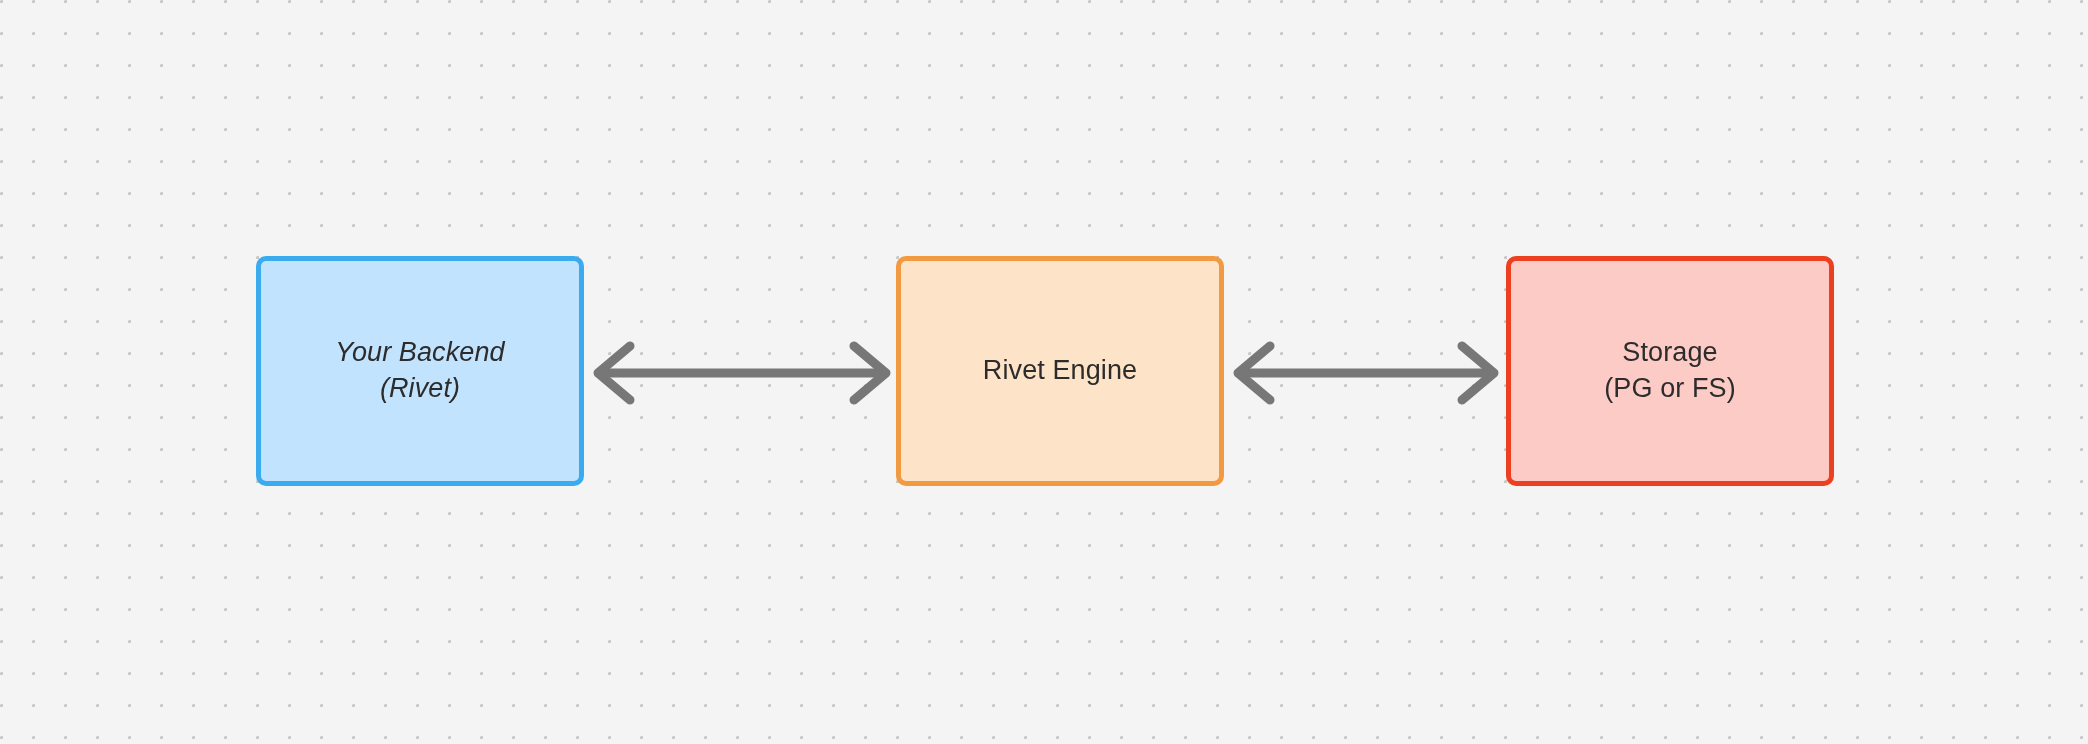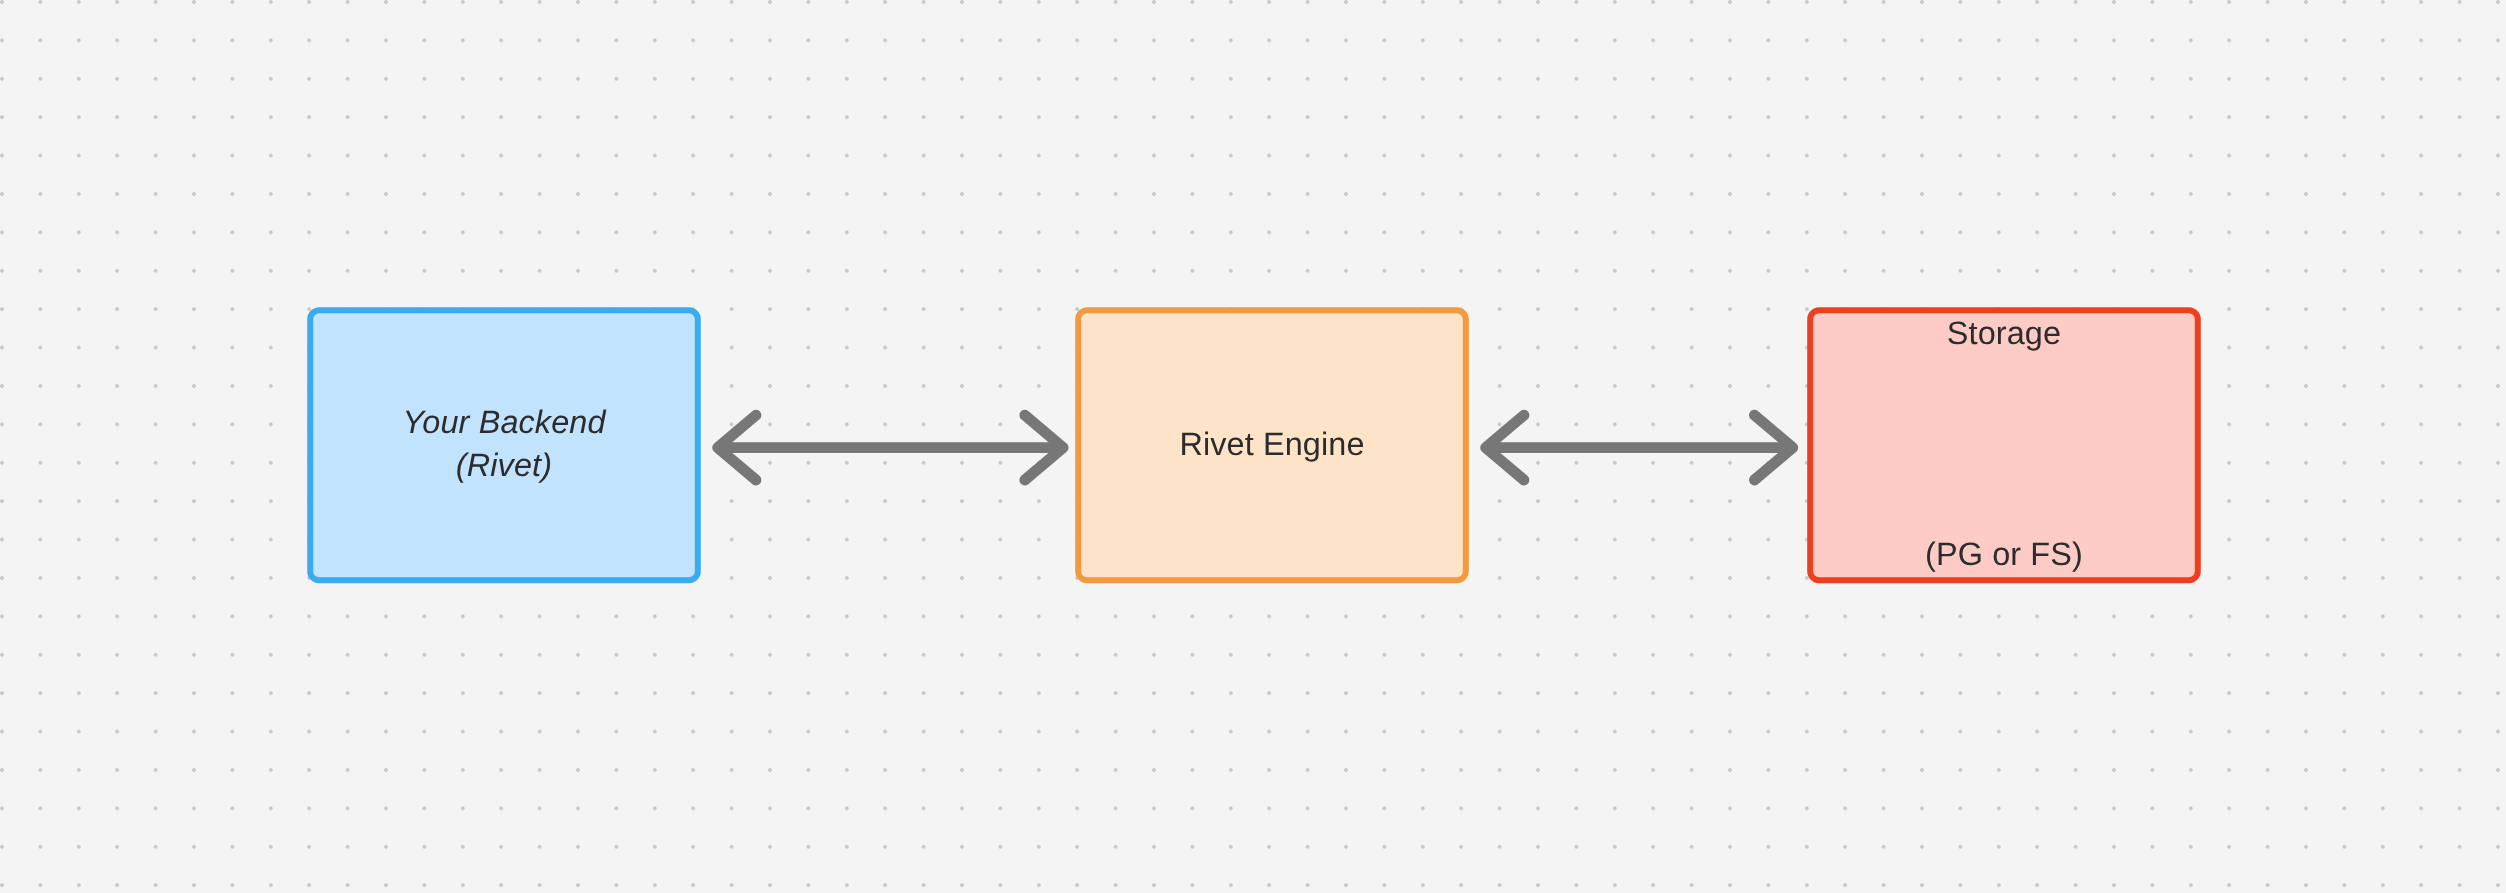--- a/index.html
+++ b/index.html
@@ -57,21 +57,20 @@
     left: 896px;  top: 256px;
     width: 328px; height: 230px;
     background: #fde3c7;
     border-color: #f29a42;
   }
   #node-storage {
     left: 1506px; top: 256px;
     width: 328px; height: 230px;
     background: #fccbc6;
     border-color: #ec4020;
-    justify-content: space-between;
   }
 
   
   .connector {
     position: absolute;
     top: 338px;
     height: 70px;
     pointer-events: none;
   }
   #edge-backend-engine { left: 592px;  width: 300px; }

